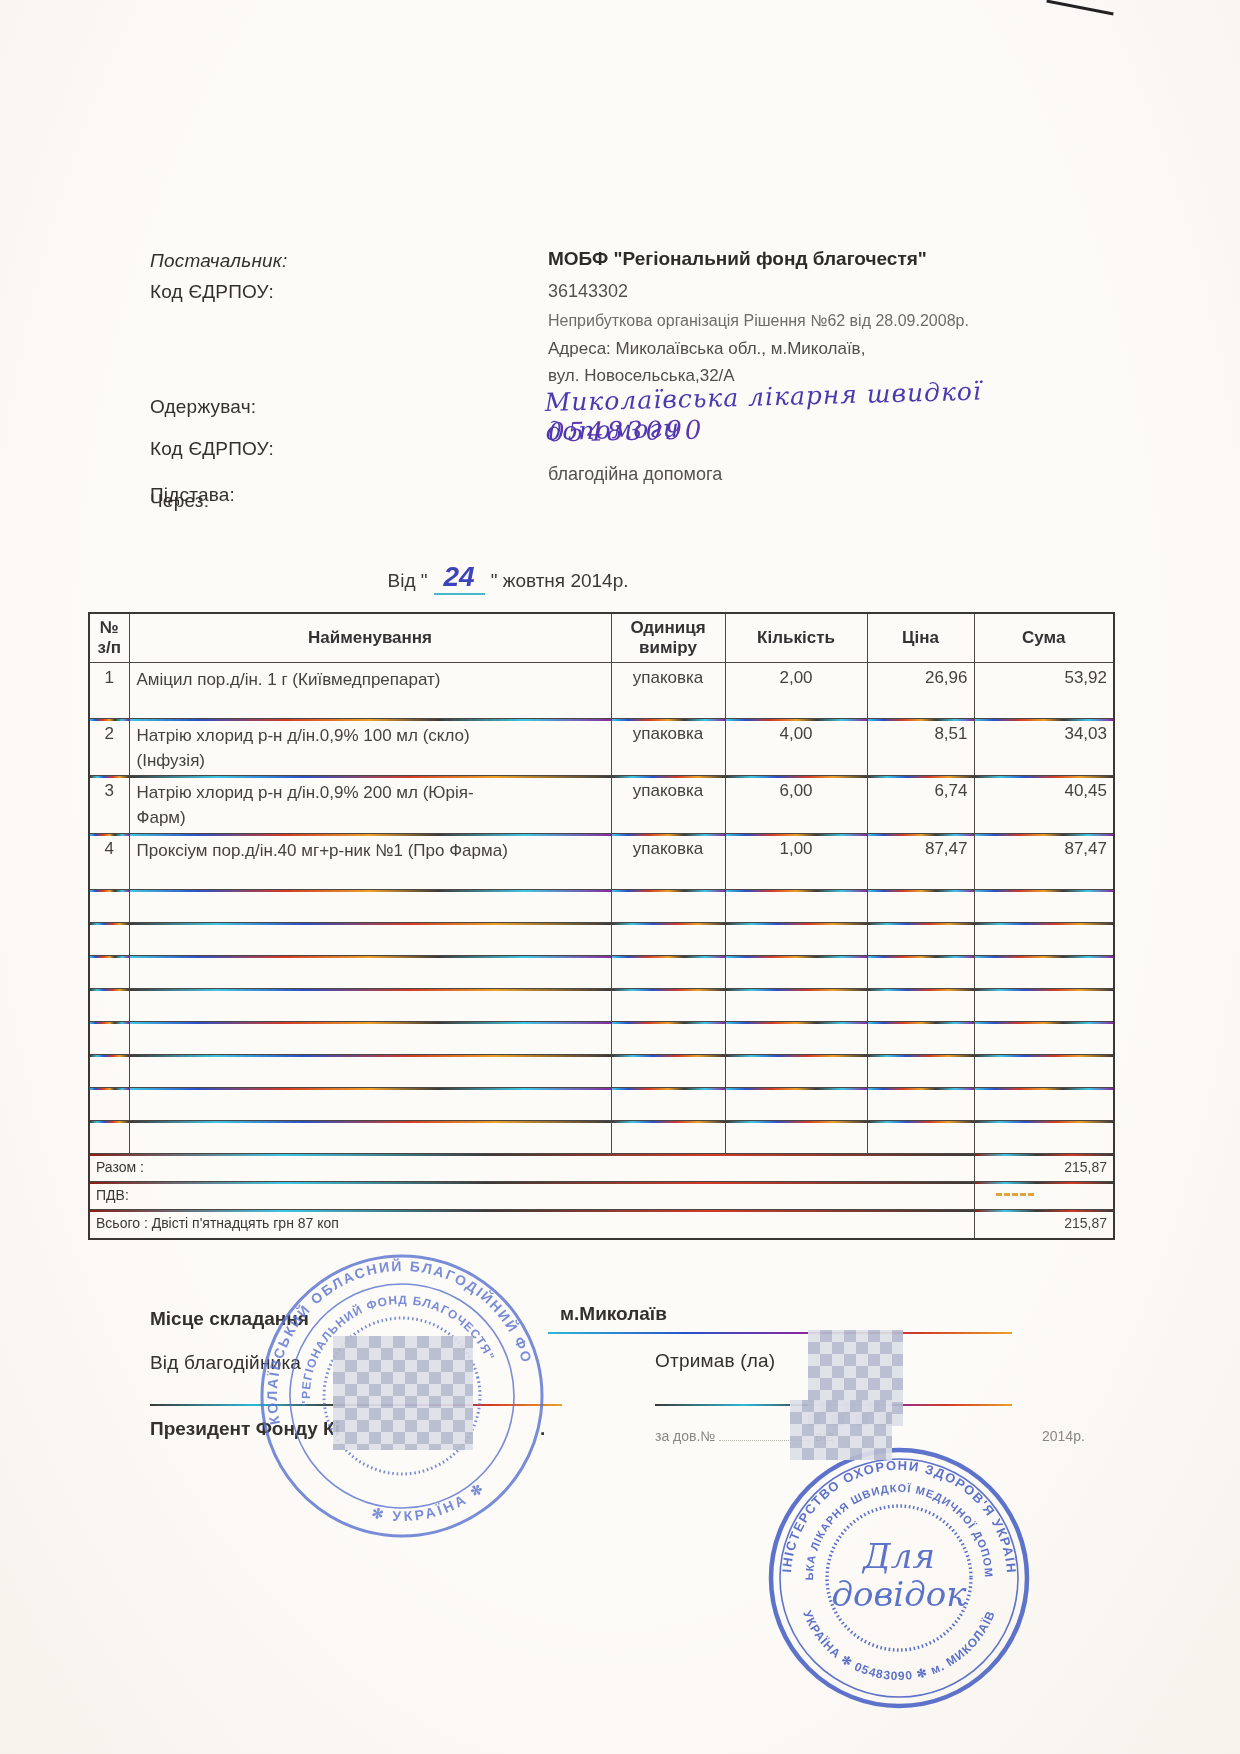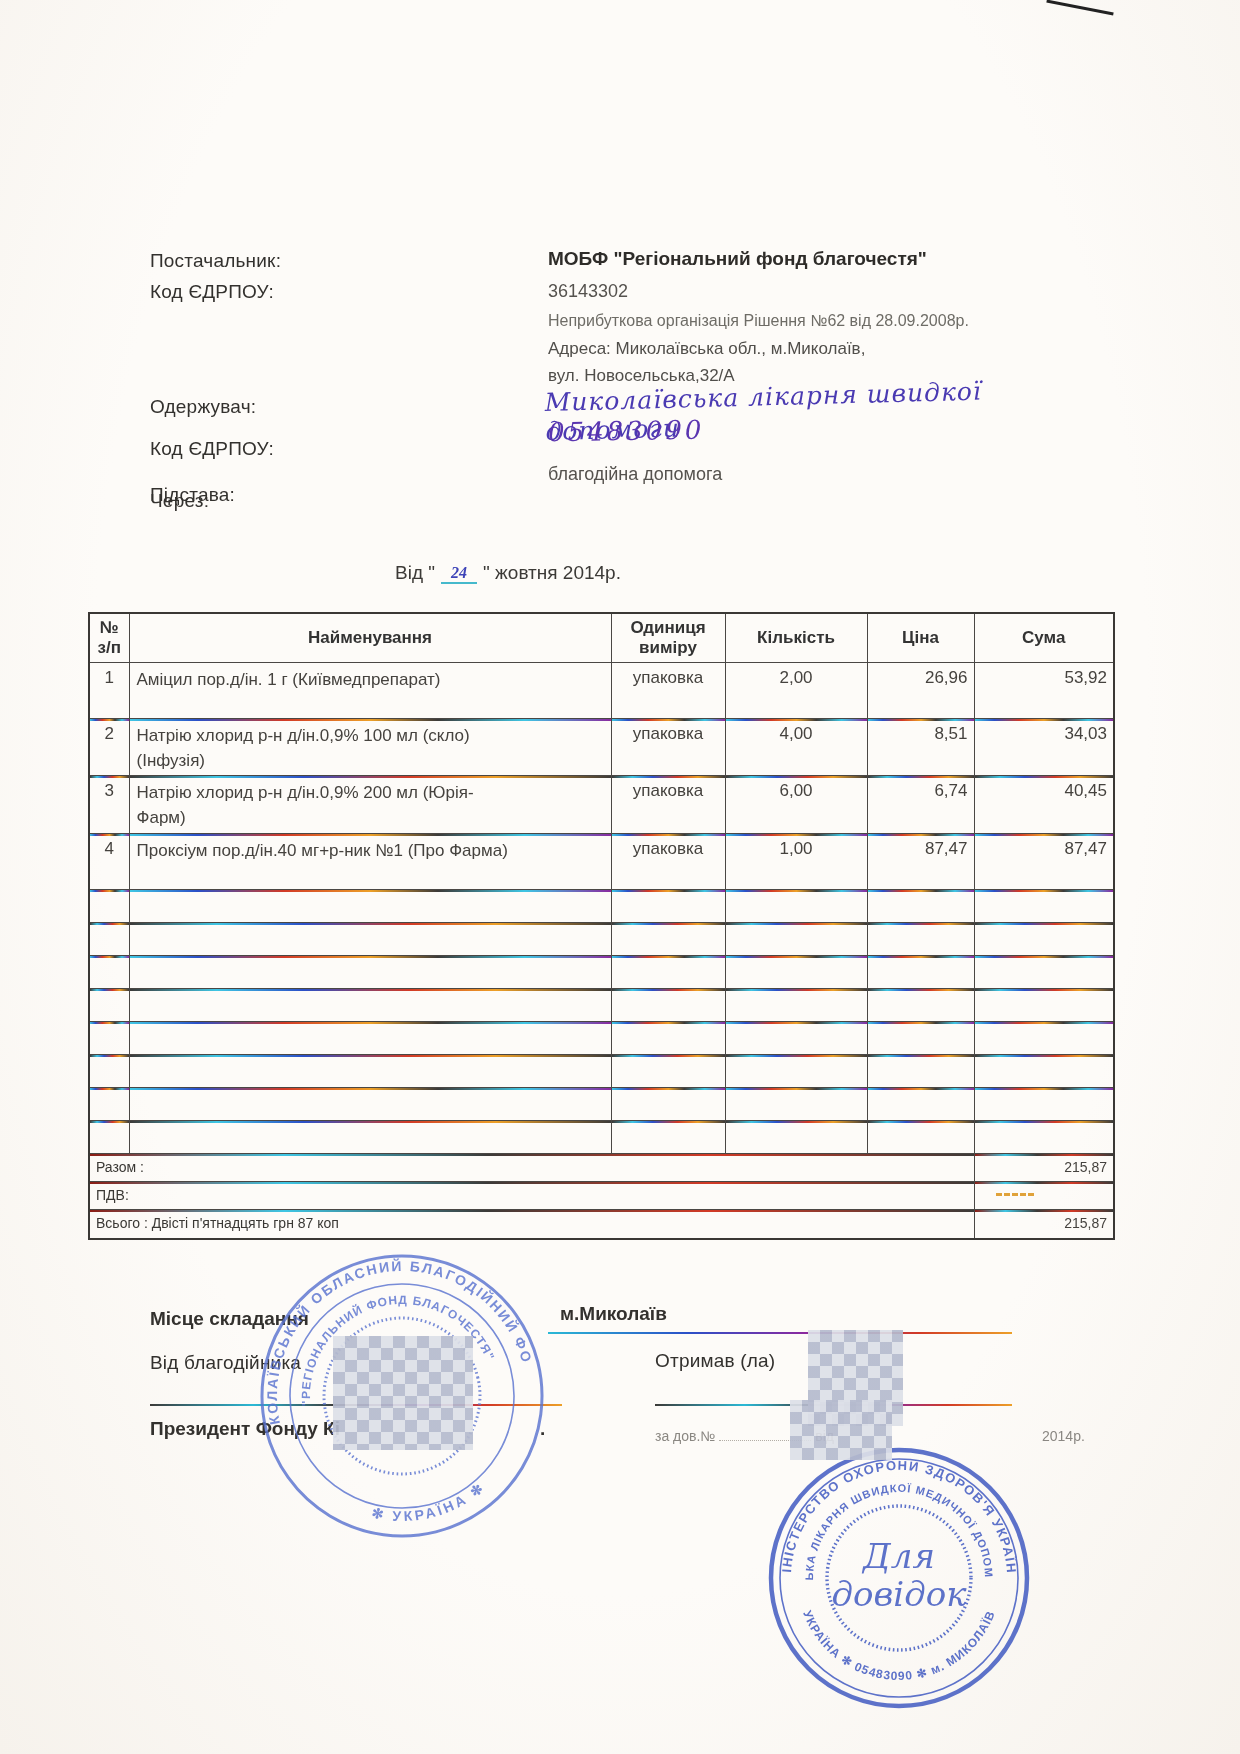--- a/index.html
+++ b/index.html
@@ -21,22 +21,22 @@
     font-family:"DejaVu Serif", serif;font-style:italic;
     color:#4a3ab2;letter-spacing:1px;
   }
   .hand-receiver{font-size:25px;transform:rotate(-1.5deg);}
   .hand-code{font-size:26px;letter-spacing:3px;transform:rotate(-1deg);color:#5a35b0;}
   
   .title-wrap{left:88px;width:840px;text-align:center;}
   .act-title{font-size:21px;font-weight:bold;color:#34322f;letter-spacing:.3px;}
   .date-line{font-size:19px;color:#3c3a37;}
   .date-day{
-    font-family:Liberation Serif, serif;font-style:italic;font-weight:bold;
-    color:#3d43b8;font-size:16px;padding:0 10px;margin:0 6px;
+    font-family:Liberation Sans, sans-serif;font-style:italic;font-weight:bold;
+    color:#3d43b8;font-size:28px;padding:0 10px;margin:0 6px;
     border-bottom:2px solid #45b9cc;display:inline-block;transform:translateY(-1px);
   }
   
   table.act{
     position:absolute;left:88px;top:612px;width:1025px;
     border-collapse:collapse;table-layout:fixed;
     font-size:17px;color:#45423e;
   }
   table.act th, table.act td{border:1px solid #4a4744;}
   table.act{border:2px solid #3a3835;}
@@ -91,21 +91,21 @@
   .stamp .script{font-family:"DejaVu Serif", serif;font-style:italic;font-weight:normal;}
   .corner-mark{width:68px;height:3px;background:#222;transform:rotate(11deg);}
 </style>
 </head>
 <body>
 
 <div class="page">
 
   <div class="abs corner-mark" style="left:1046px;top:6px;"></div>
 
-  <div class="abs lbl" style="left:150px;top:250px;">Постачальник:</div>
+  <div class="abs lbl" style="left:150px;top:250px;font-style:italic;">Постачальник:</div>
   <div class="abs val-bold" style="left:548px;top:248px;">МОБФ "Регіональний фонд благочестя"</div>
   <div class="abs lbl" style="left:150px;top:281px;">Код ЄДРПОУ:</div>
   <div class="abs val" style="left:548px;top:281px;">36143302</div>
   <div class="abs note" style="left:548px;top:312px;">Неприбуткова організація Рішення №62 від 28.09.2008р.</div>
   <div class="abs addr" style="left:548px;top:339px;">Адреса: Миколаївська обл., м.Миколаїв,</div>
   <div class="abs addr" style="left:548px;top:366px;">вул. Новосельська,32/А</div>
 
   <div class="abs lbl" style="left:150px;top:396px;">Одержувач:</div>
   <div class="abs hand hand-receiver" style="left:545px;top:381px;width:540px;">Миколаївська лікарня швидкої допомоги</div>
   <div class="abs hand hand-code" style="left:548px;top:416px;">05483090</div>

